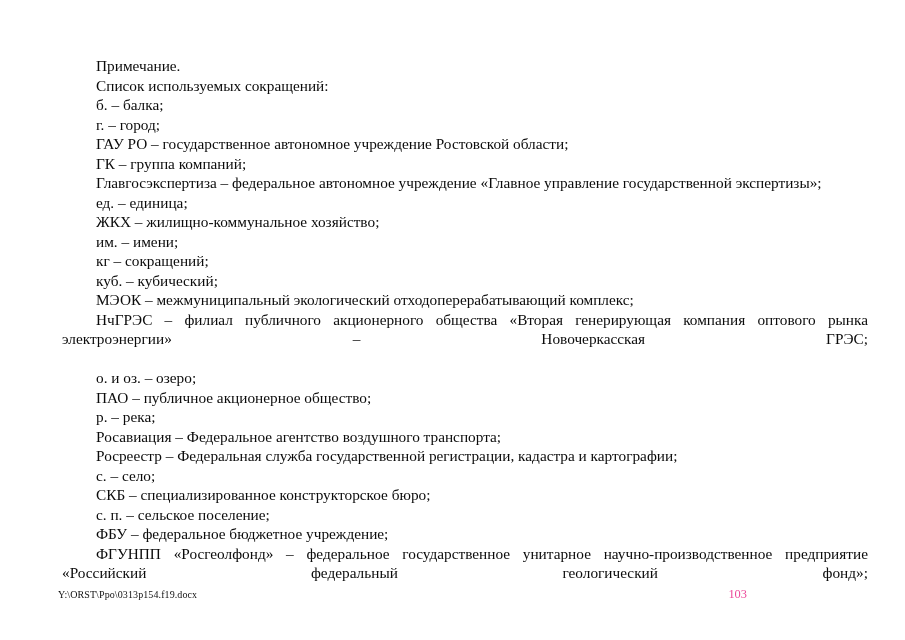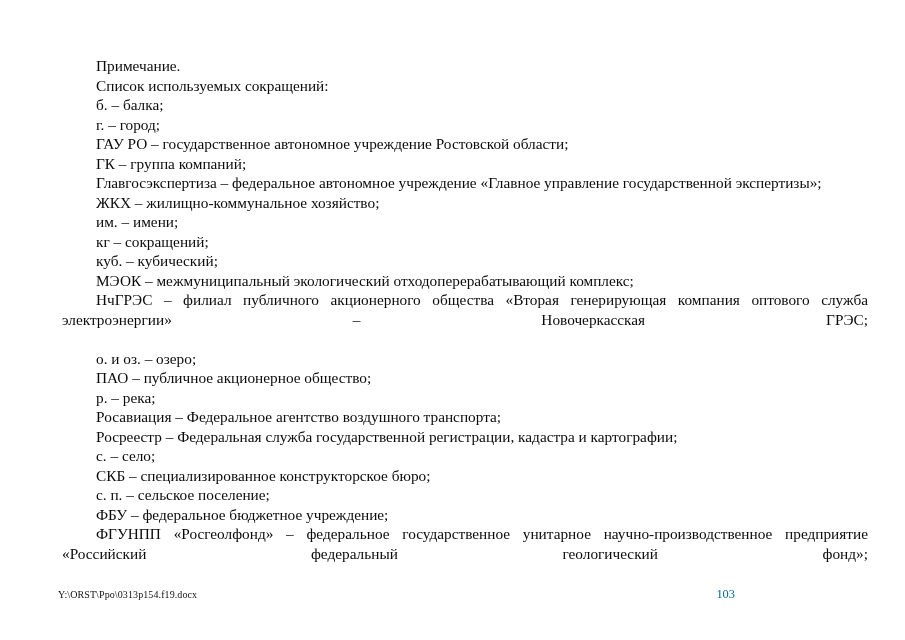--- a/index.html
+++ b/index.html
@@ -62,48 +62,49 @@
     left: 58px;
     top: 588px;
     font-size: 10px;
     line-height: 13px;
     color: #111;
     letter-spacing: 0.1px;
   }
 
   .page-number {
     position: absolute;
-    right: 48px;
+    right: 36px;
     top: 588px;
     font-size: 12.4px;
     line-height: 13px;
-    color: #0369a1;
+    color: #ec4899;
     text-align: right;
   }
 </style>
 </head>
 <body>
 
 <div class="page">
 
   <div class="body-text">
     <p class="line">Примечание.</p>
     <p class="line">Список используемых сокращений:</p>
     <div id="abbrev-list">
         <p class="line">б. – балка;</p>
         <p class="line">г. – город;</p>
         <p class="line">ГАУ РО – государственное автономное учреждение Ростовской области;</p>
         <p class="line">ГК – группа компаний;</p>
         <p class="line">Главгосэкспертиза – федеральное автономное учреждение «Главное управление государственной экспертизы»;</p>
+        <p class="line">ед. – единица;</p>
         <p class="line">ЖКХ – жилищно-коммунальное хозяйство;</p>
         <p class="line">им. – имени;</p>
         <p class="line">кг – сокращений;</p>
         <p class="line">куб. – кубический;</p>
         <p class="line">МЭОК – межмуниципальный экологический отходоперерабатывающий комплекс;</p>
-        <p class="line justify">НчГРЭС – филиал публичного акционерного общества «Вторая генерирующая компания оптового служба электроэнергии» – Новочеркасская ГРЭС;</p>
+        <p class="line justify">НчГРЭС – филиал публичного акционерного общества «Вторая генерирующая компания оптового рынка электроэнергии» – Новочеркасская ГРЭС;</p>
         <p class="line">о. и оз. – озеро;</p>
         <p class="line">ПАО – публичное акционерное общество;</p>
         <p class="line">р. – река;</p>
         <p class="line">Росавиация – Федеральное агентство воздушного транспорта;</p>
         <p class="line">Росреестр – Федеральная служба государственной регистрации, кадастра и картографии;</p>
         <p class="line">с. – село;</p>
         <p class="line">СКБ – специализированное конструкторское бюро;</p>
         <p class="line">с. п. – сельское поселение;</p>
         <p class="line">ФБУ – федеральное бюджетное учреждение;</p>
         <p class="line justify">ФГУНПП «Росгеолфонд» – федеральное государственное унитарное научно-производственное предприятие «Российский федеральный геологический фонд»;</p>

